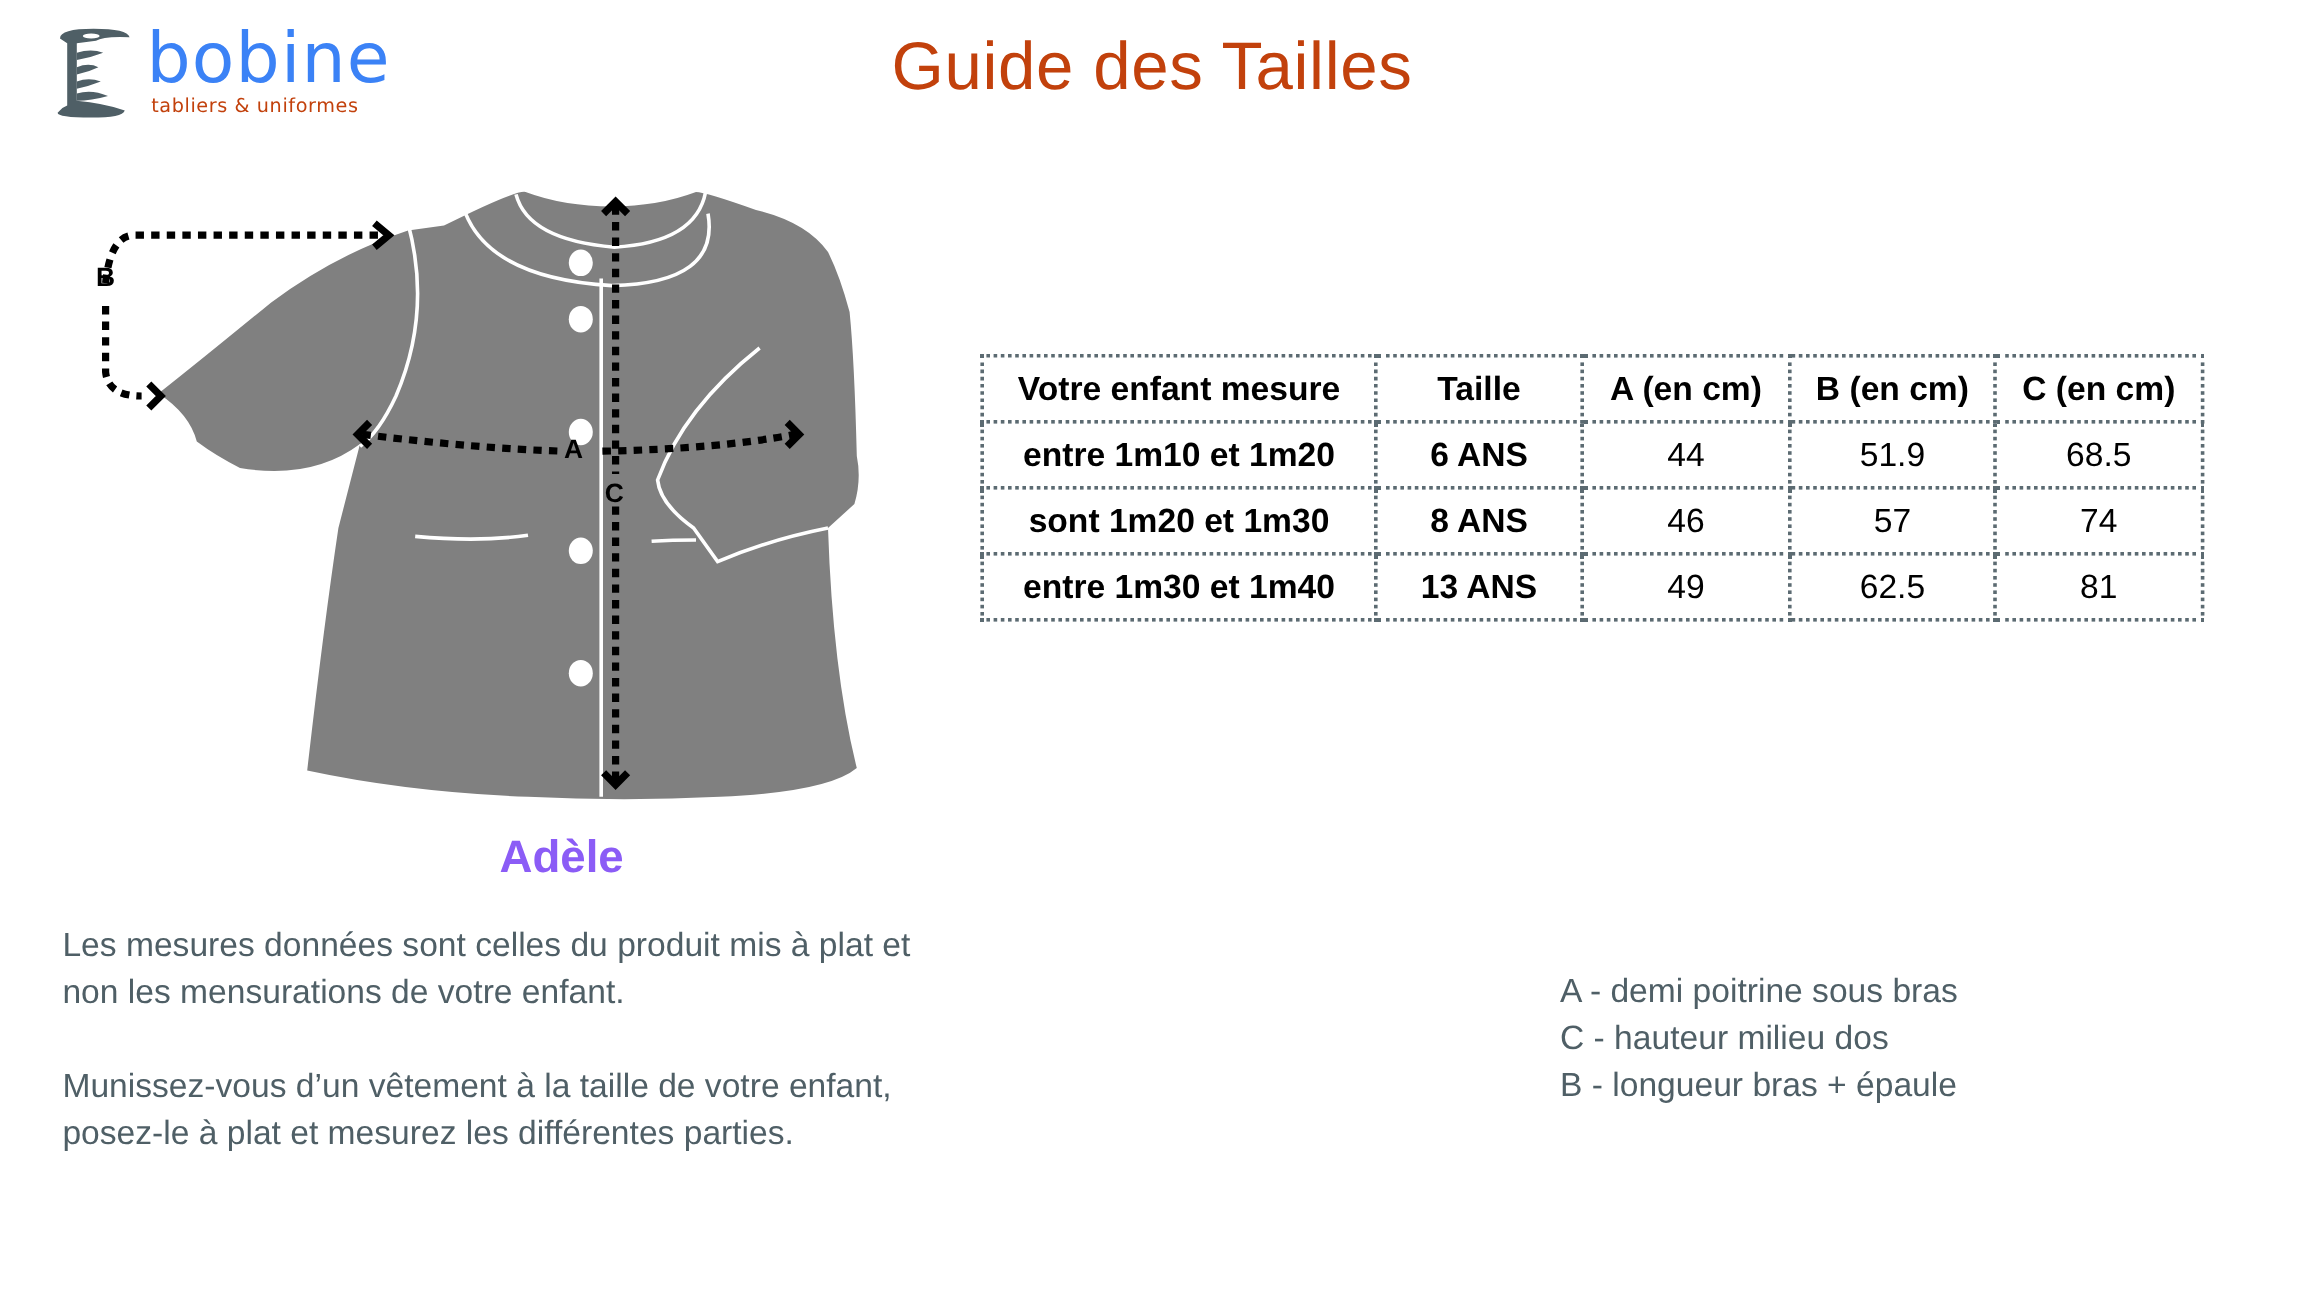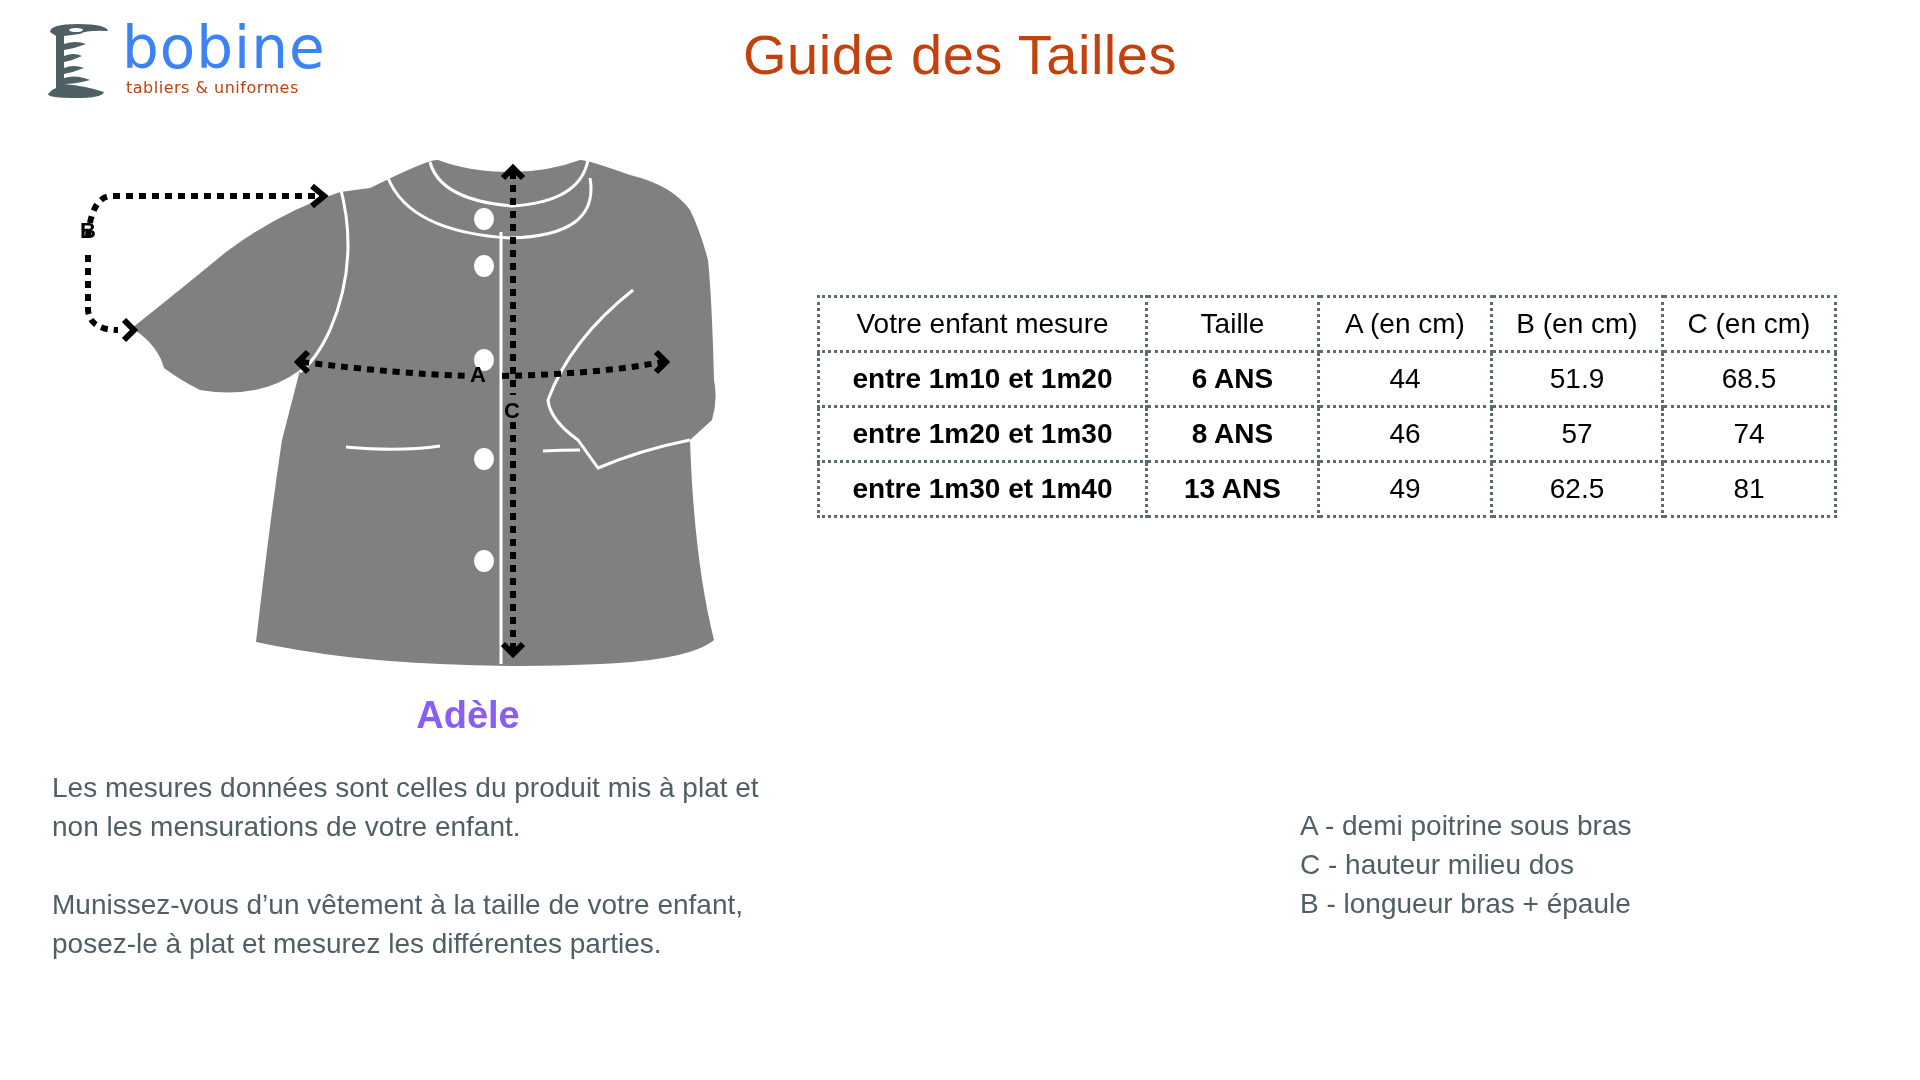--- a/index.html
+++ b/index.html
@@ -17,21 +17,21 @@
   .product-name { position:absolute; left:268px; width:400px; top:694px; text-align:center;
                   font-size:38px; font-weight:bold; color:#8b5cf6; margin:0; }
   .note { position:absolute; left:52px; width:840px; text-align:left; font-size:28px;
           line-height:39px; color:#4f5f66; margin:0; }
   .note1 { top:768px; }
   .note2 { top:885px; }
   .size-table { position:absolute; left:817px; top:295px; border-collapse:collapse;
                 border:3px dotted #5c6b72; }
   .size-table th, .size-table td { border:3px dotted #5c6b72; height:52px; padding:0;
                 text-align:center; font-size:28px; color:#000; }
-  .size-table th { font-weight:normal; }
+  .size-table th { font-weight:bold; }
   .size-table td.strong { font-weight:bold; }
   .size-table td.num { font-weight:normal; }
   .legend { position:absolute; left:1300px; top:806px; margin:0; padding:0; list-style:none;
             font-size:28px; line-height:39px; color:#4f5f66; }
 </style>
 </head>
 <body>
 
 <div class="logo">
   <svg class="spool" width="64" height="78" viewBox="0 0 64 78">
@@ -105,21 +105,21 @@
   </thead>
   <tbody>
     <tr>
       <td class="strong">entre 1m10 et 1m20</td>
       <td class="strong">6 ANS</td>
       <td class="num">44</td>
       <td class="num">51.9</td>
       <td class="num">68.5</td>
     </tr>
     <tr>
-      <td class="strong">entre 1m20 et 1m30</td>
+      <td class="strong">sont 1m20 et 1m30</td>
       <td class="strong">8 ANS</td>
       <td class="num">46</td>
       <td class="num">57</td>
       <td class="num">74</td>
     </tr>
     <tr>
       <td class="strong">entre 1m30 et 1m40</td>
       <td class="strong">13 ANS</td>
       <td class="num">49</td>
       <td class="num">62.5</td>

